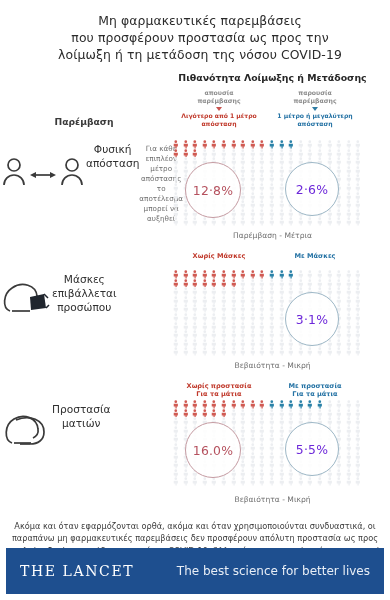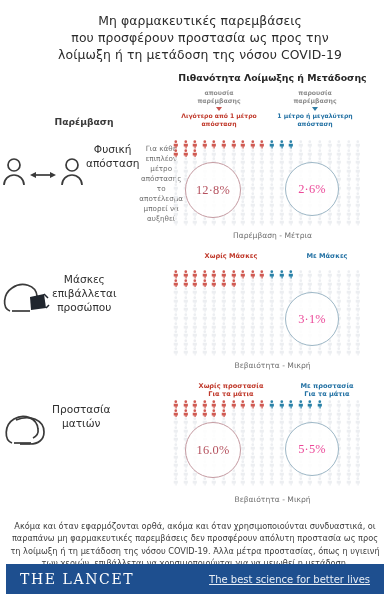--- a/index.html
+++ b/index.html
@@ -67,51 +67,51 @@
   .left-label {
     text-align: center; font-size: 10.6px; color: #2f2f2f;
     line-height: 14px; margin-top: 4px;
   }
   .left-note {
     text-align: center; font-size: 7.2px; color: #6d6d6d;
     line-height: 10px; margin-top: 6px;
   }
 
   
-  .panel { position: absolute; top: 2px; width: 96px; height: 86px; font-family: Liberation Serif, serif; }
+  .panel { position: absolute; top: 2px; width: 96px; height: 86px; }
   .panel.left  { left: 171px; }
   .panel.right { left: 267px; }
   .grid {
     display: grid; grid-template-columns: repeat(10, 1fr);
     gap: 0px; width: 96px;
   }
   .grid .p { width: 9.6px; height: 8.6px; display:block; }
   .grid .p svg { display:block; width:100%; height:100%; }
 
   .bubble {
     position: absolute; border-radius: 50%;
     display: flex; align-items: center; justify-content: center;
     background: rgba(255,255,255,0.86);
     font-size: 12.4px; letter-spacing: .2px;
   }
   .bubble.left  { left: 14px; top: 22px; width: 56px; height: 56px;
                   border: 1.1px solid #c59ba2; color: #b5515e; }
   .bubble.right { left: 18px; top: 22px; width: 54px; height: 54px;
-                  border: 1.1px solid #9db7c6; color: #ec4899; }
+                  border: 1.1px solid #9db7c6; color: #6d28d9; }
 
   .certainty {
     position: absolute; left: 155px; width: 235px; text-align: center;
     font-size: 7.6px; color: #6f6f6f;
   }
   .r1 .certainty { top: 93px; }
   .r2 .certainty { top: 93px; }
   .r3 .certainty { top: 97px; }
 
   
-  .secheads { position: relative; height: 18px; margin-left: 12px; }
+  .secheads { position: relative; height: 18px; }
   .sh { position: absolute; top: 2px; text-align: center;
         font-size: 6.6px; line-height: 8px; font-weight: bold; }
   .sh.left  { left: 171px; width: 96px; color: #c0392b; }
   .sh.right { left: 267px; width: 96px; color: #2472a4; }
 
   
   .para {
     margin: 6px 10px 0 10px; text-align: center;
     font-size: 8.2px; line-height: 12.4px; color: #3d3d3d;
   }
@@ -122,30 +122,30 @@
     font-size: 4.1px; line-height: 6px; color: #2f5f9e;
     width: 300px;
   }
   .translator {
     position: absolute; right: 2px; bottom: -4px;
     font-size: 4.6px; line-height: 6px; color: #333; text-align: left;
   }
 
   
   .footer {
-    position: absolute; left: 6px; right: 6px; bottom: 6px; height: 30px;
+    position: absolute; left: 6px; right: 6px; bottom: 6px; height: 46px;
     background: #1e4f8f;
     display: flex; align-items: center; justify-content: space-between;
     padding: 0 14px;
   }
   .footer .brand {
     color: #fff; font-family: "DejaVu Serif", "Liberation Serif", serif;
     font-size: 14px; letter-spacing: 1.6px;
   }
-  .footer .tag { color: #e8eef6; font-size: 10px; text-decoration: underline; }
+  .footer .tag { color: #e8eef6; font-size: 12px; }
 </style>
 </head>
 <body>
 
 <div class="page">
 
   <div class="title">
     <div>Μη φαρμακευτικές παρεμβάσεις</div>
     <div>που προσφέρουν προστασία ως προς την</div>
     <div>λοίμωξη ή τη μετάδοση  της νόσου COVID-19</div>

